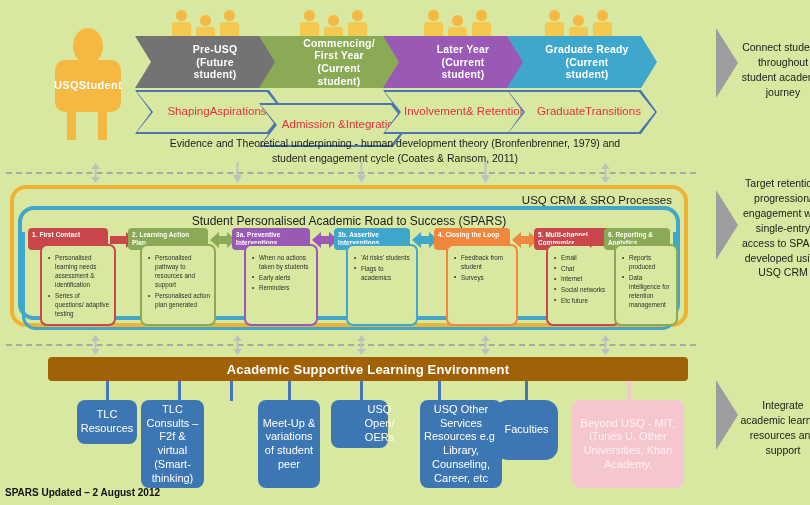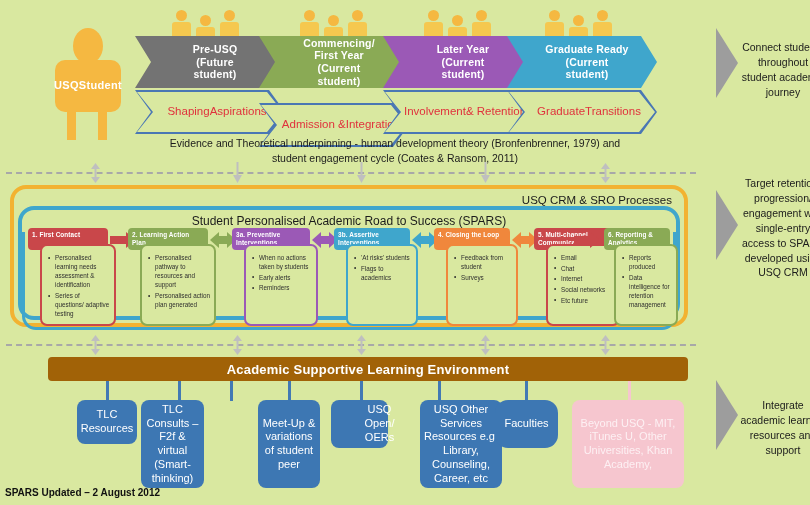--- a/index.html
+++ b/index.html
@@ -523,21 +523,21 @@
   <div class="stem" style="left:360px; top:381px; height:20px;"></div>
   <div class="stem" style="left:438px; top:381px; height:20px;"></div>
   <div class="stem" style="left:525px; top:381px; height:20px;"></div>
   <div class="stem pink" style="left:628px; top:381px; height:20px;"></div>
 
   <div class="sbox blue" style="left:77px; top:400px; width:60px; height:44px;">TLC Resources</div>
   <div class="sbox blue" style="left:141px; top:400px; width:63px; height:88px;">TLC Consults – F2f &amp; virtual (Smart-thinking)</div>
   <div class="sbox blue" style="left:258px; top:400px; width:62px; height:88px;">Meet-Up &amp; variations of student peer</div>
   <div class="sbox blue" style="left:331px; top:400px; width:57px; height:48px;padding-left:43px;">USQ Open/ OERs</div>
   <div class="sbox blue" style="left:396px; top:400px; width:82px; height:88px;margin-left:24px;">USQ  Other Services Resources e.g. Library, Counseling, Career, etc</div>
-  <div class="sbox blue" style="left:495px; top:400px; width:63px; height:48px;border-radius:13px;">Faculties</div>
+  <div class="sbox blue" style="left:495px; top:400px; width:63px; height:60px;border-radius:13px;">Faculties</div>
   <div class="sbox pink" style="left:572px; top:400px; width:112px; height:88px;">Beyond USQ - MIT, iTunes U, Other Universities, Khan Academy,</div>
 
   <div class="rarrow" style="left:716px; top:28px;">
     <svg width="26" height="70" viewBox="0 0 26 70">
         <path d="M0 0 L22 35 L0 70 Z" fill="#9d9d9d"></path>
       </svg>
   </div>
   <div class="rarrow" style="left:716px; top:190px;">
     <svg width="26" height="70" viewBox="0 0 26 70">
         <path d="M0 0 L22 35 L0 70 Z" fill="#9d9d9d"></path>

